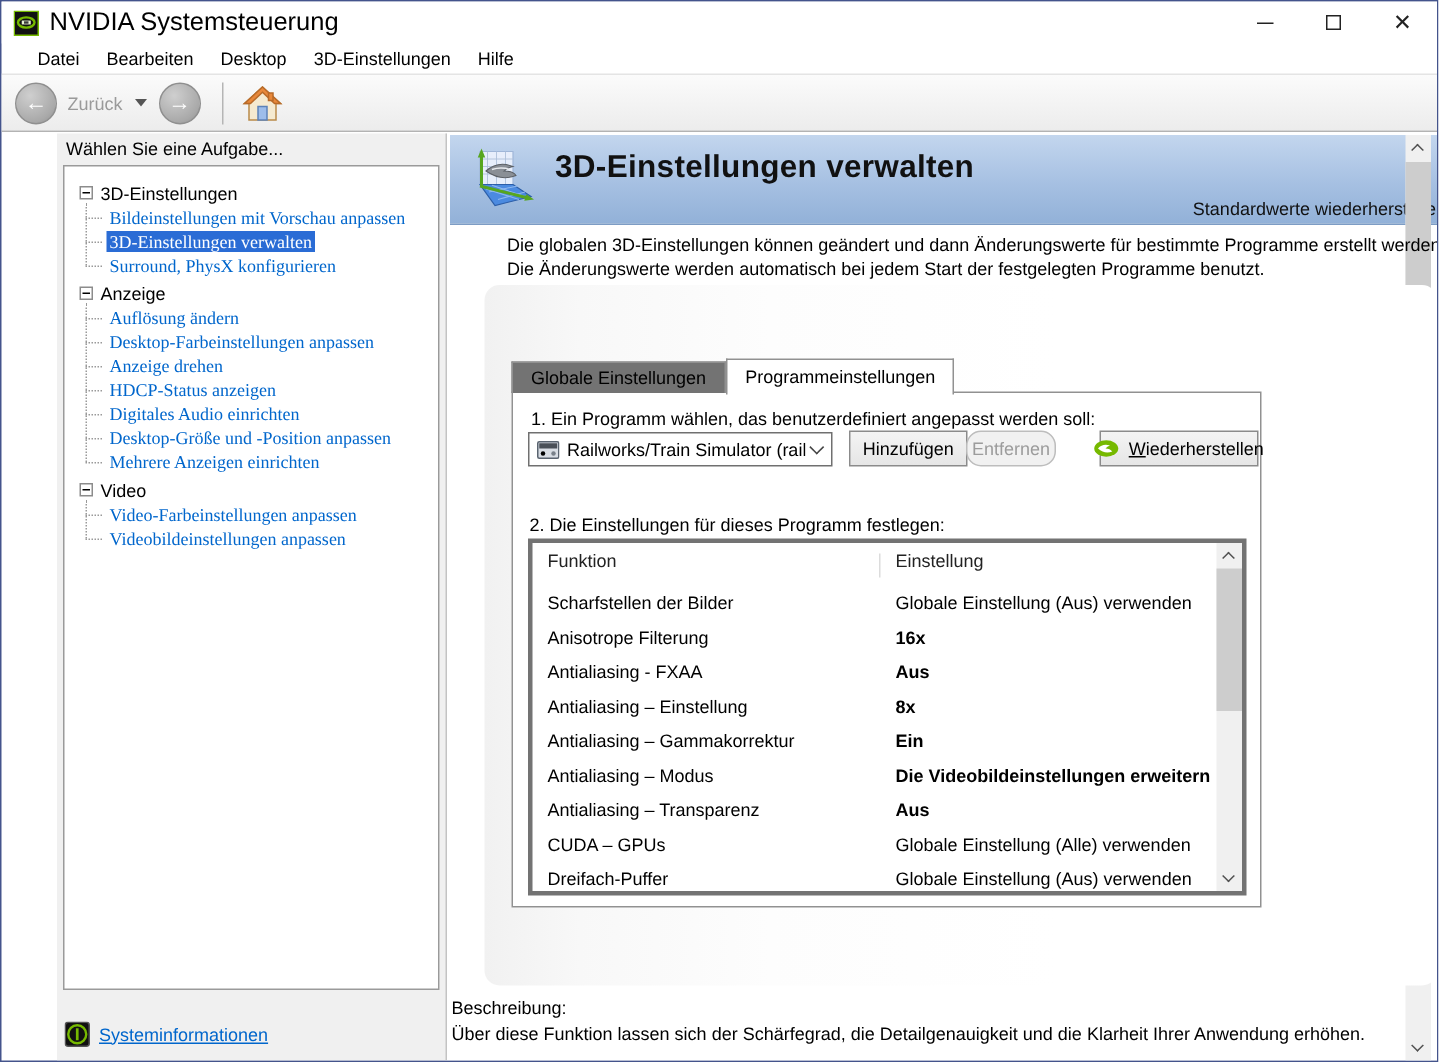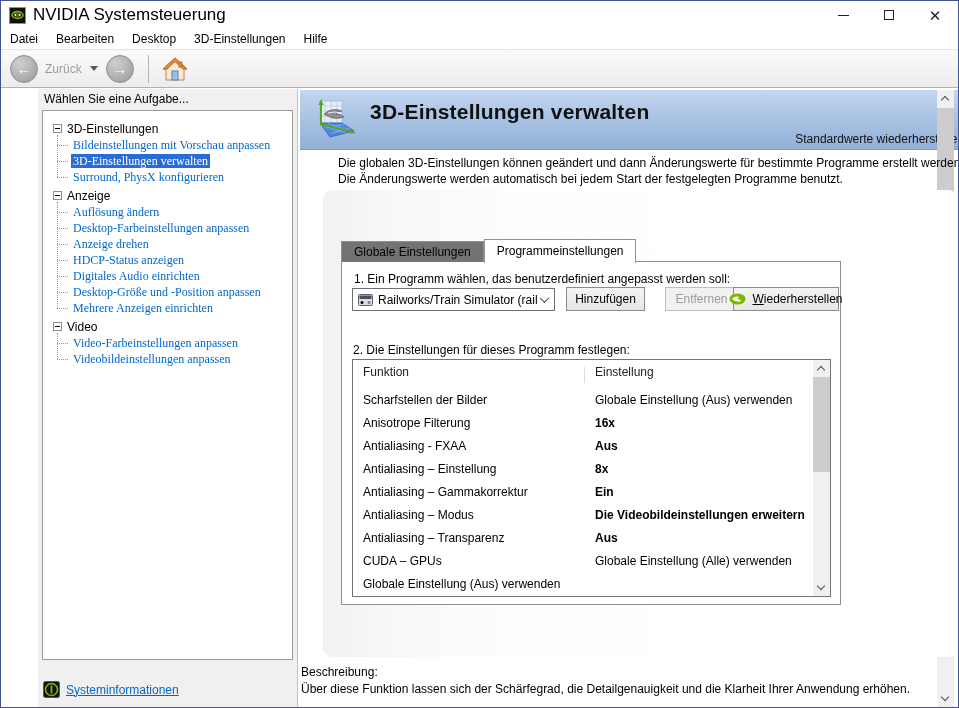--- a/index.html
+++ b/index.html
@@ -11,21 +11,21 @@
   .titlebar { position:absolute; left:0; top:0; right:0; height:28px; background:#fff; display:flex; align-items:center; }
   .app-icon { width:17px; height:17px; margin-left:8px; }
   .title-text { margin-left:7px; font-size:17px; }
   .win-controls { position:absolute; right:0; top:0; height:28px; display:flex; }
   .win-btn { width:46px; height:28px; display:flex; align-items:center; justify-content:center; color:#222; font-size:13px; }
   .glyph-min { width:11px; border-top:1px solid #222; display:inline-block; }
   .glyph-max { width:10px; height:10px; border:1px solid #222; display:inline-block; }
   .glyph-close { font-size:15px; line-height:1; }
 
   
-  .menubar { position:absolute; left:0; top:28px; right:0; height:20px; background:#fff; display:flex; align-items:center; }
+  .menubar { position:absolute; left:15px; top:28px; right:0; height:20px; background:#fff; display:flex; align-items:center; }
   .menu-item { padding:2px 9px; cursor:default; }
 
   
   .toolbar { position:absolute; left:0; top:48px; right:0; height:39px; background:linear-gradient(#fbfbfb,#ececec); border-top:1px solid #e4e4e4; border-bottom:1px solid #b3b3b3; display:flex; align-items:center; }
   .nav-circle { width:28px; height:28px; border-radius:50%; border:1px solid #8f8f8f; background:radial-gradient(circle at 35% 30%, #cfcfcf, #a9a9a9 70%, #8f8f8f); display:flex; align-items:center; justify-content:center; color:#fff; font-size:15px; font-weight:bold; }
   .nav-back { margin-left:9px; }
   .back-label { color:#9a9a9a; margin:0 6px 0 7px; }
   .nav-caret { width:0; height:0; border-left:4px solid transparent; border-right:4px solid transparent; border-top:5px solid #555; margin:0 8px 0 2px; }
   .toolbar-sep { width:1px; height:28px; background:#b5b5b5; margin:0 12px 0 14px; }
   .home-icon { width:28px; height:26px; }
@@ -69,31 +69,31 @@
   .tab-box { position:absolute; left:43px; top:172px; width:500px; height:344px; border:1px solid #919191; background:#fff; z-index:1; }
 
   .step1-label { position:absolute; left:12px; top:10px; }
   .dropdown { position:absolute; left:10px; top:26px; width:203px; height:23px; border:1px solid #707070; background:#fff; display:flex; align-items:center; padding:0 6px 0 5px; }
   .dropdown .prog-icon { width:15px; height:12px; margin-right:5px; flex:none; }
   .dropdown .dd-text { flex:1; white-space:nowrap; overflow:hidden; }
   .dd-chev { width:7px; height:7px; border-left:1.4px solid #444; border-top:1.4px solid #444; transform:rotate(225deg) translate(1px,1px); margin-left:4px; flex:none; }
 
   .btn { position:absolute; top:25px; height:24px; border:1px solid #8b8b8b; background:linear-gradient(#f4f4f4,#e6e6e6); display:flex; align-items:center; justify-content:center; padding:0 10px;text-align:right; }
   .btn-add { left:224px; width:79px; }
-  .btn-remove { left:323px; width:73px; color:#9c9c9c; border-color:#bdbdbd; background:#f1f1f1; }
+  .btn-remove { left:302px; width:60px; color:#9c9c9c; border-color:#bdbdbd; background:#f1f1f1;border-radius:10px; }
   .btn-restore { left:391px; width:106px; }
   .btn-restore u { text-decoration:underline; }
   .nv-eye { width:17px; height:12px; margin-right:6px; flex:none; }
 
   .chk-row { position:absolute; left:12px; top:58px; display:flex; align-items:center; }
   .checkbox { width:13px; height:13px; border:1px solid #333; background:#fff; margin-right:6px; position:relative; flex:none; }
   .checkbox.checked::after { content:"✓"; position:absolute; left:0px; top:-3px; font-size:13px; color:#111; }
   .step2-label { position:absolute; left:11px; top:81px; }
 
-  .settings-table { position:absolute; left:10px; top:97px; width:479px; height:238px; border:1px solid #737373; background:#fff; overflow:hidden; }
+  .settings-table { position:absolute; left:10px; top:97px; width:479px; height:238px; border:3px solid #737373; background:#fff; overflow:hidden; }
   .t-header { display:flex; height:24px; align-items:center; color:#222; }
   .t-h-f { width:232px; padding-left:10px; position:relative; }
   .t-h-f::after { content:""; position:absolute; right:0; top:2px; height:16px; border-right:1px solid #dcdcdc; }
   .t-h-e { flex:1; padding-left:10px; }
   .t-body { position:absolute; left:0; top:24px; right:17px; bottom:0; }
   .t-row { display:flex; height:23px; align-items:flex-end; }
   .t-cell-f { width:232px; padding-left:10px; white-space:nowrap; }
   .t-cell-e { flex:1; padding-left:10px; white-space:nowrap; overflow:hidden; }
   .t-cell-e.bold { font-weight:bold; }
 
@@ -321,20 +321,21 @@
               </div>
               <div class="t-row">
                 <div class="t-cell-f">Antialiasing – Transparenz</div>
                 <div class="t-cell-e bold">Aus</div>
               </div>
               <div class="t-row">
                 <div class="t-cell-f">CUDA – GPUs</div>
                 <div class="t-cell-e">Globale Einstellung (Alle) verwenden</div>
               </div>
               <div class="t-row">
+                <div class="t-cell-f">Dreifach-Puffer</div>
                 <div class="t-cell-e">Globale Einstellung (Aus) verwenden</div>
               </div>
               <div class="t-row">
                 <div class="t-cell-f">Energieverwaltungsmodus</div>
                 <div class="t-cell-e">Globale Einstellung (Optimale Leistung) ver...</div>
               </div>
             </div>
           <div class="t-scroll">
             <span class="chev-up"></span>
             <div class="t-thumb"></div>

